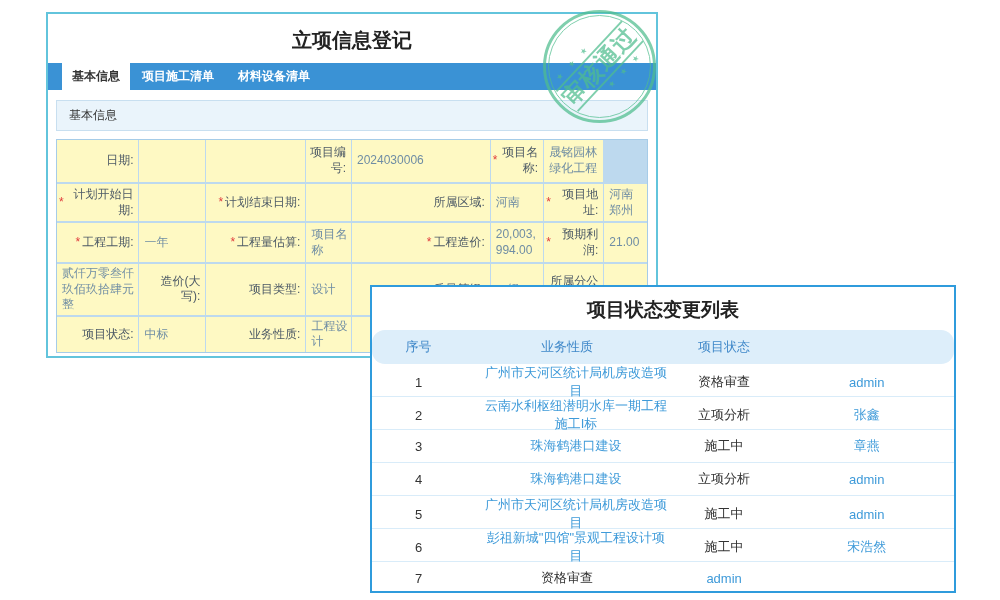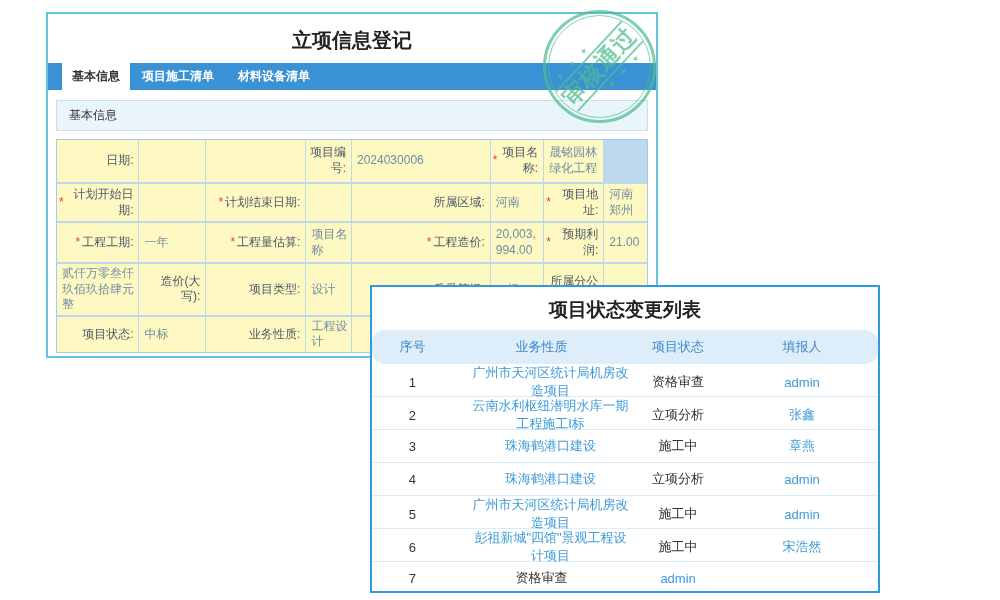--- a/index.html
+++ b/index.html
@@ -46,21 +46,21 @@
   .stamp-band { position:absolute; inset:0; display:flex; flex-direction:column; align-items:center;
                 justify-content:center; transform:rotate(-47deg); color:#4fbd8e; }
   .stamp-line { width:96px; border-top:2px solid #4fbd8e; margin:1px 0; }
   .stamp-text { font-size:23px; font-weight:bold; letter-spacing:1px; line-height:1.1; }
   .stamp-stars { font-size:8px; letter-spacing:4px; line-height:1; }
   .stamp-stars.s-a { transform:translateX(-15px); margin-bottom:1px; }
   .stamp-stars.s-b { transform:translateX(15px); margin-top:1px; }
 
   
   .panel2 {
-    position:absolute; left:370px; top:285px; width:510px; height:308px;
+    position:absolute; left:370px; top:285px; width:586px; height:308px;
     background:#ffffff; border:2px solid #2f9bdc; z-index:20; overflow:hidden;
   }
   .p2-title { padding:10px 0 7px 0; text-align:center; font-size:19px; font-weight:bold; color:#222; }
   .t-row { display:grid; grid-template-columns:16% 35% 19% 30%; align-items:center; }
   .t-head { background:#ddeefa; height:34px;border-radius:13px; }
   .t-head .t-cell { color:#3f88c9; font-size:13px; }
   .t-body .t-row { height:33px; border-bottom:1px solid #d9ecf9; }
   .t-cell { text-align:center; font-size:13px; color:#333; }
   .t-cell.name { text-align:center; padding-left:18px; color:#3e9ad9; cursor:pointer; }
   .t-cell.reporter { color:#3e9ad9; cursor:pointer; }
@@ -140,21 +140,20 @@
     <div class="stamp-stars s-b">★ ★ ★</div>
   </div>
 </div>
 
 <div class="panel2">
   <div class="p2-title">项目状态变更列表</div>
   <div class="t-row t-head" id="status-head">
       <div class="t-cell">序号</div>
       <div class="t-cell">业务性质</div>
       <div class="t-cell">项目状态</div>
-      <div class="t-cell">填报人</div>
     </div>
   <div class="t-body" id="status-body">
       <div class="t-row">
         <div class="t-cell">1</div>
         <div class="t-cell name">广州市天河区统计局机房改造项目</div>
         <div class="t-cell">资格审查</div>
         <div class="t-cell reporter">admin</div>
       </div>
       <div class="t-row">
         <div class="t-cell">2</div>

